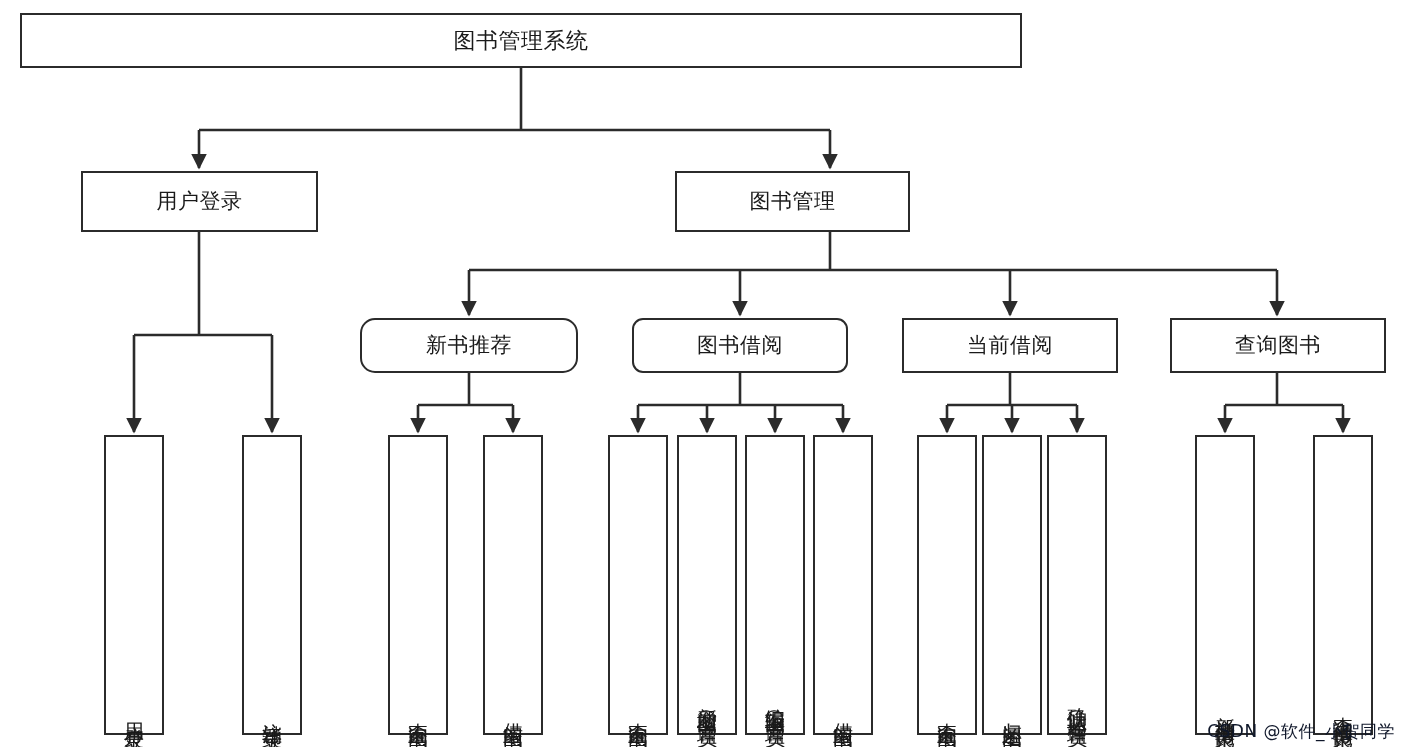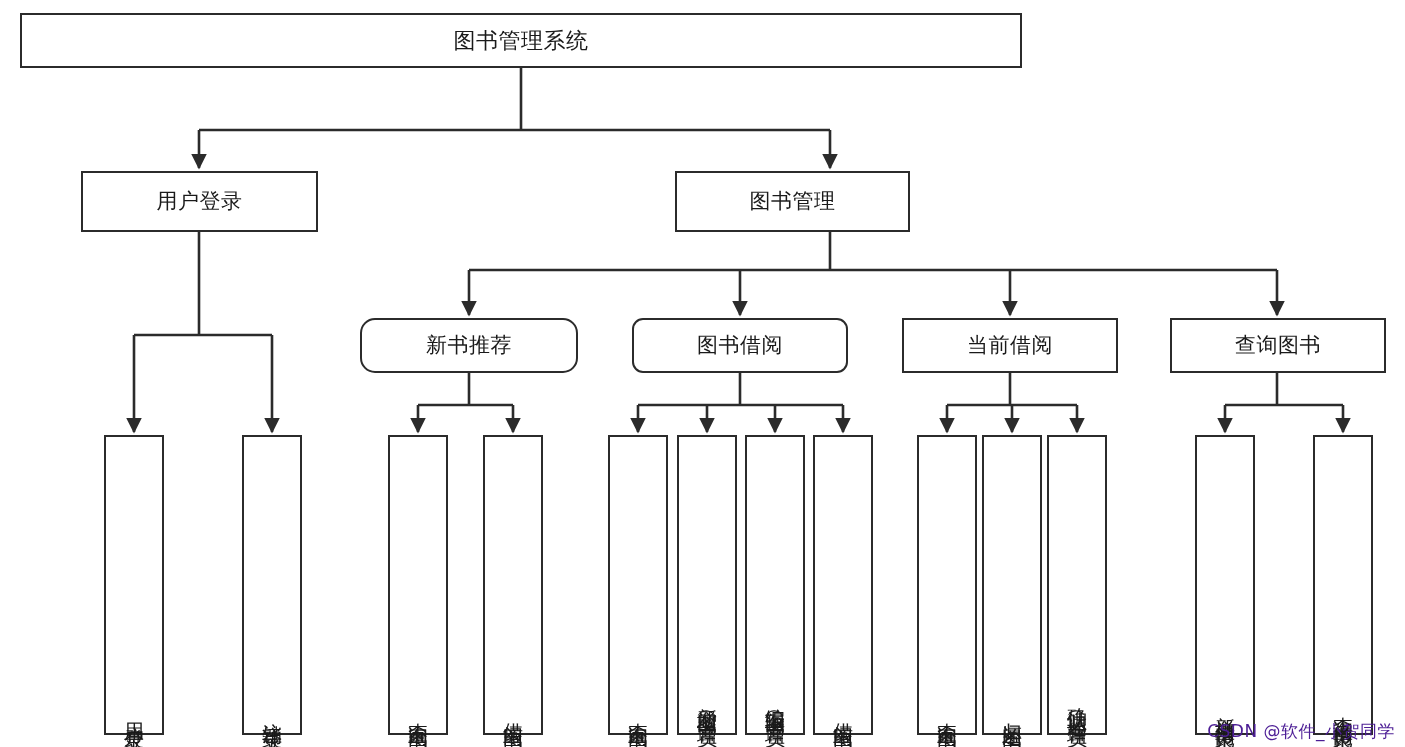--- a/index.html
+++ b/index.html
@@ -59,21 +59,21 @@
     color:#1a1a1a;
     padding-bottom:14px;
     white-space:nowrap;
     display:block;
   }
   .watermark{
     position:absolute;
     right:10px;
     bottom:4px;
     font-size:17px;
-    color:#4c1d95;
+    color:#0f172a;
     letter-spacing:0.5px;
     z-index:5;
     white-space:nowrap;
   }
 </style>
 </head>
 <body>
 
 <div id="canvas">
 

